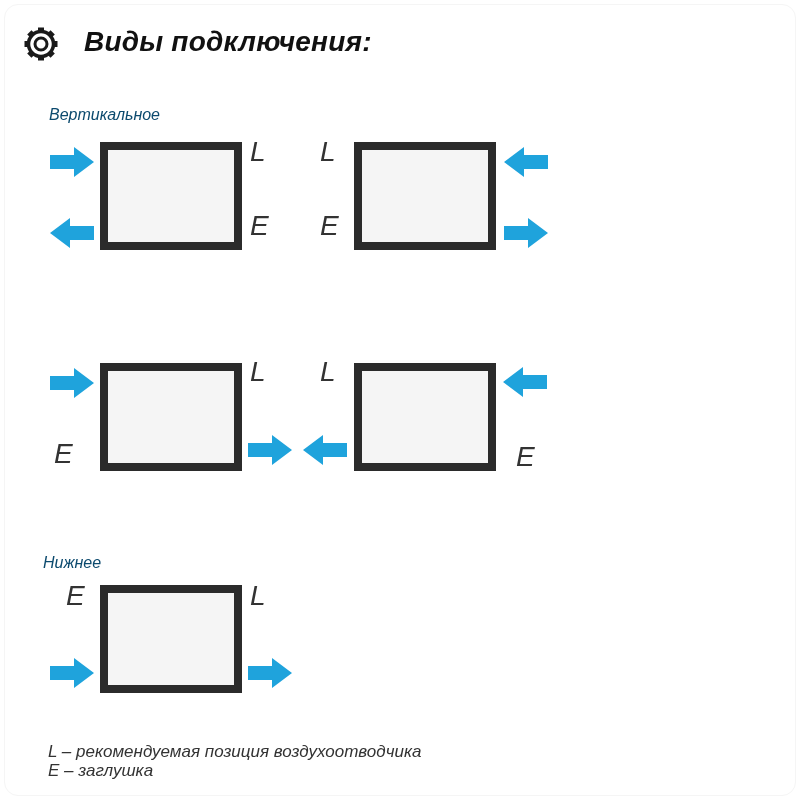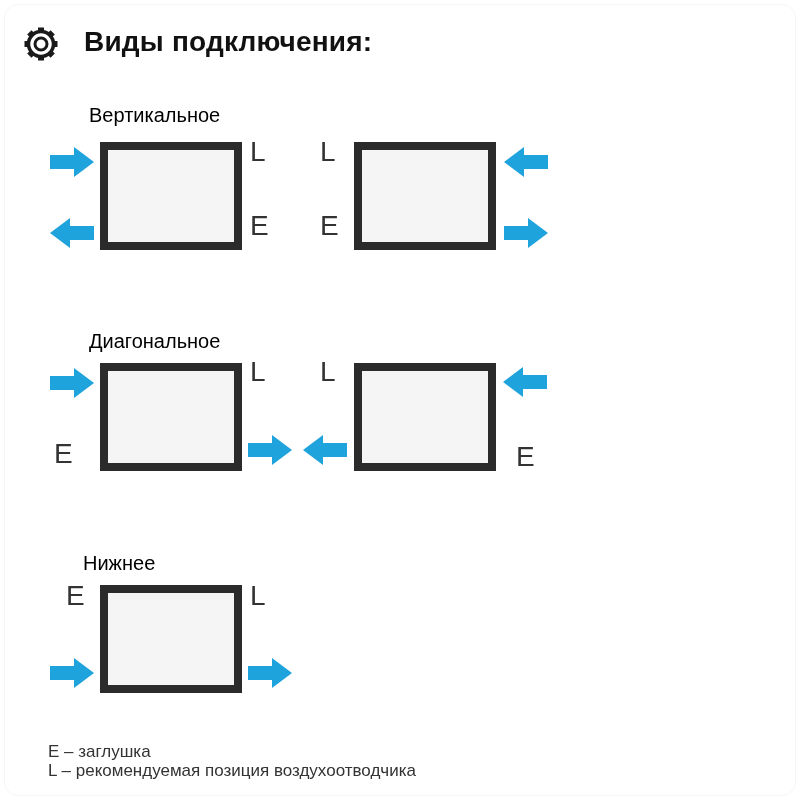--- a/index.html
+++ b/index.html
@@ -1,30 +1,30 @@
 <!DOCTYPE html>
 <html><head>
 <meta charset="utf-8">
 <style>
   html,body{margin:0;padding:0;background:#fff;}
   #canvas{
     position:relative;width:800px;height:800px;background:#ffffff;
-    font-family:"Liberation Sans", sans-serif;overflow:hidden;
+    font-family:"Liberation Sans", sans-serif;overflow:hidden;font-style:italic;
   }
   .card-edge{
     position:absolute;left:4px;top:4px;right:4px;bottom:4px;
     border:1px solid #f5f5f5;border-radius:14px;pointer-events:none;
   }
   .gear{position:absolute;left:21px;top:24px;width:40px;height:40px;}
   .page-title{
     position:absolute;left:84px;top:26px;font-size:28px;font-weight:bold;
     color:#111111;letter-spacing:0.2px;white-space:nowrap;
   }
   .sec-heading{
-    position:absolute;font-size:20px;color:#000000;white-space:nowrap;line-height:28px;margin-left:40px;
+    position:absolute;font-size:16px;color:#0c4a6e;white-space:nowrap;line-height:28px;
   }
   .radiator{
     position:absolute;width:126px;height:92px;
     border:8px solid #2b2b2b;background:#f5f5f5;
   }
   .port-label{
     position:absolute;font-size:28px;color:#333333;line-height:32px;white-space:nowrap;
   }
   .arrow{position:absolute;width:44px;height:30px;}
   .arrow svg{display:block;width:44px;height:30px;}
@@ -81,21 +81,20 @@
     <svg viewBox="0 0 44 30">
         <polygon points="0,8 24,8 24,0 44,15 24,30 24,22 0,22" fill="#1FA3DC"></polygon>
       </svg>
   </div>
   <div class="arrow" style="left:504px;top:218px">
     <svg viewBox="0 0 44 30">
         <polygon points="0,8 24,8 24,0 44,15 24,30 24,22 0,22" fill="#1FA3DC"></polygon>
       </svg>
   </div>
 
-  <div class="sec-heading" style="left:49px;top:327px">Диагональное</div>
 
   <div class="radiator" style="left:100px;top:363px"></div>
   <div class="arrow" style="left:50px;top:368px">
     <svg viewBox="0 0 44 30">
         <polygon points="0,8 24,8 24,0 44,15 24,30 24,22 0,22" fill="#1FA3DC"></polygon>
       </svg>
   </div>
   <div class="port-label" style="left:250px;top:356px">L</div>
   <div class="port-label" style="left:54px;top:438px">E</div>
   <div class="arrow" style="left:248px;top:435px">
@@ -128,16 +127,16 @@
         <polygon points="0,8 24,8 24,0 44,15 24,30 24,22 0,22" fill="#1FA3DC"></polygon>
       </svg>
   </div>
   <div class="arrow" style="left:248px;top:658px">
     <svg viewBox="0 0 44 30">
         <polygon points="0,8 24,8 24,0 44,15 24,30 24,22 0,22" fill="#1FA3DC"></polygon>
       </svg>
   </div>
 
   <div class="legend">
+    <div>L – рекомендуемая позиция воздухоотводчика</div>
     <div>E – заглушка</div>
-    <div>L – рекомендуемая позиция воздухоотводчика</div>
   </div>
 </div>
 
 </body></html>

